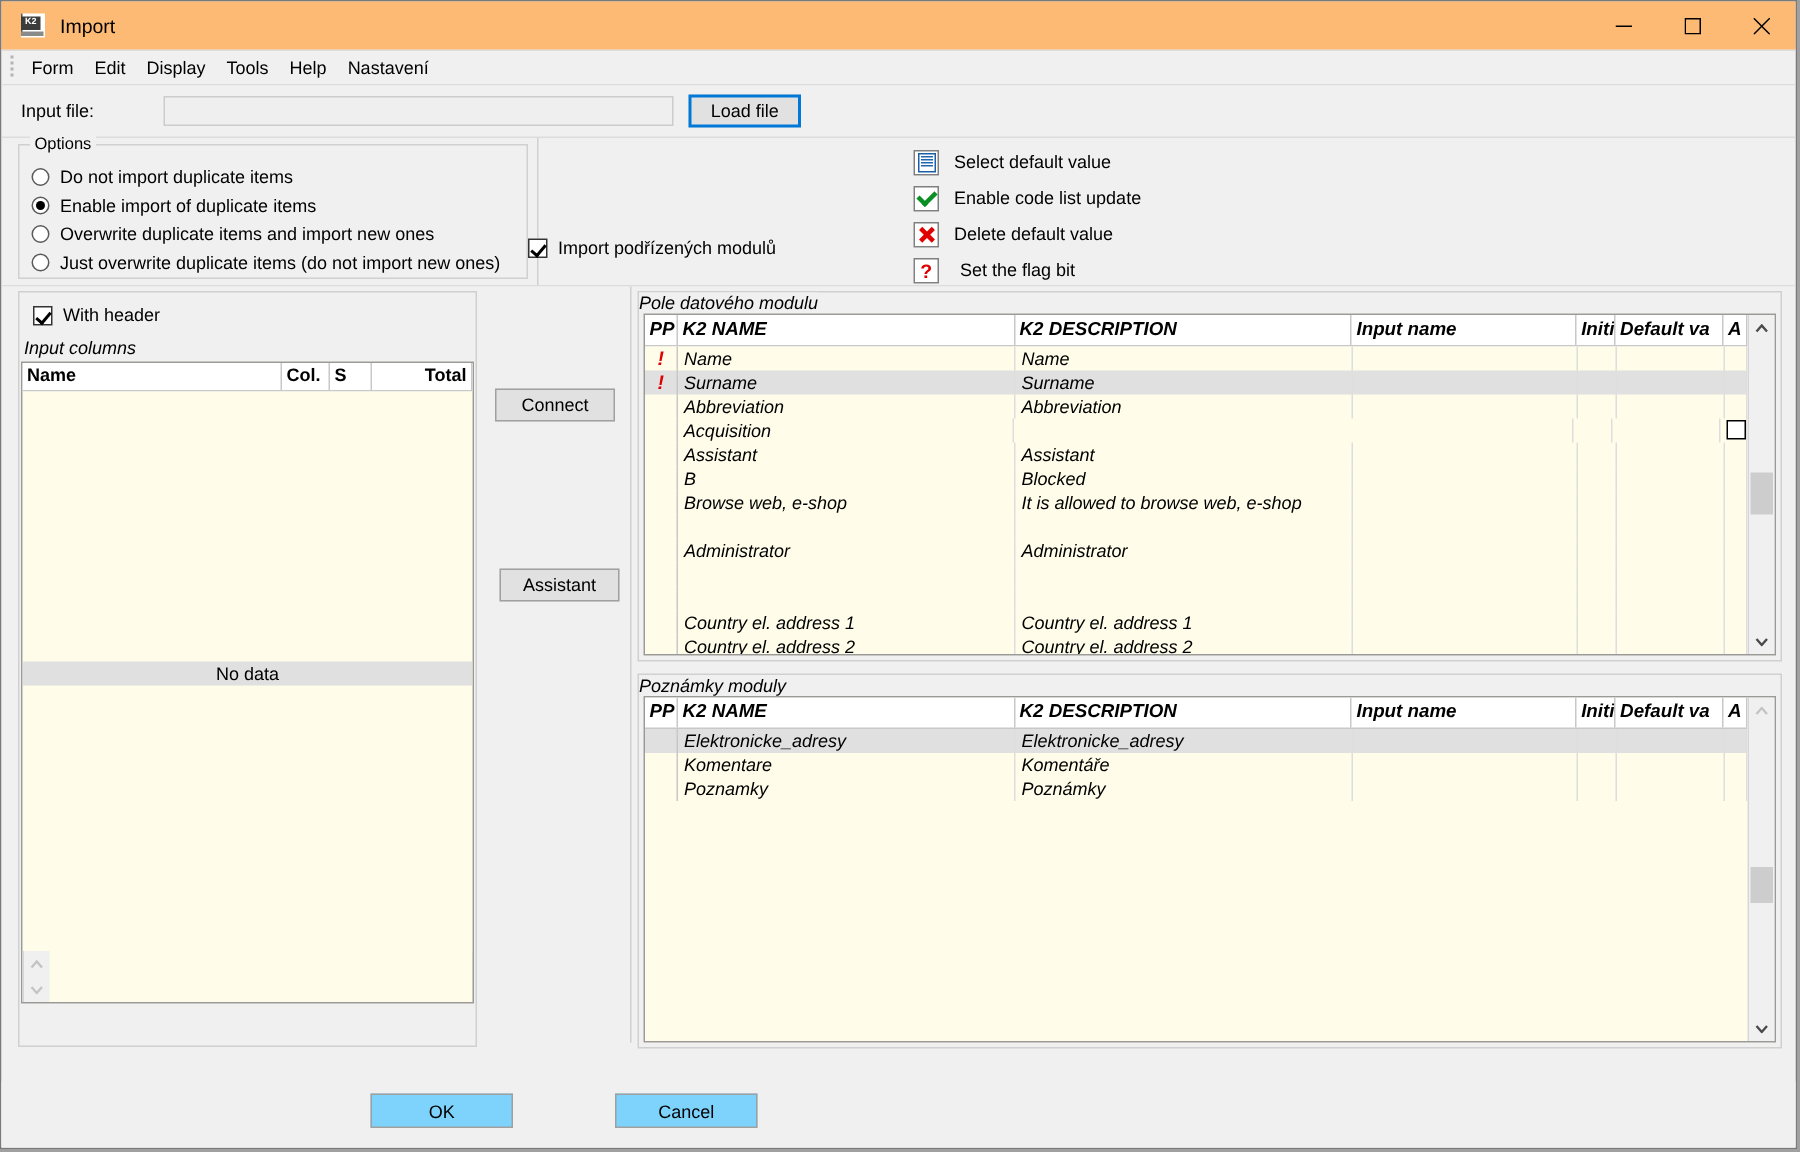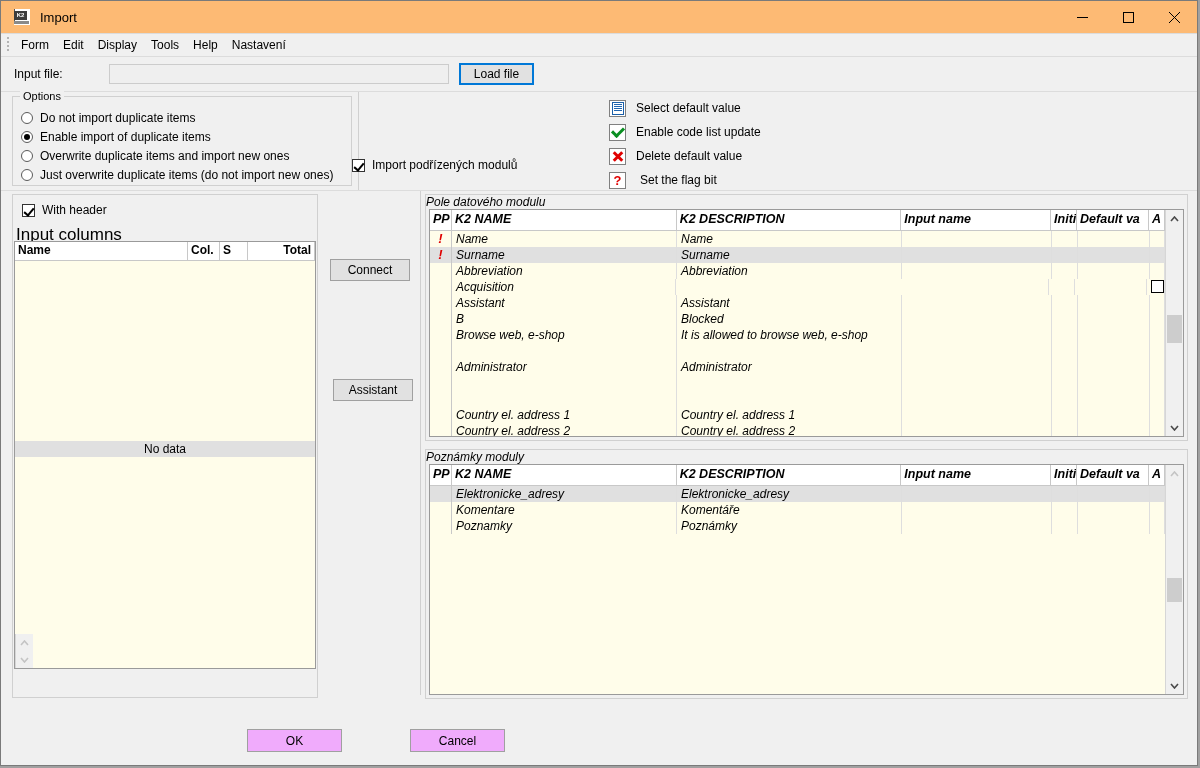--- a/index.html
+++ b/index.html
@@ -111,21 +111,21 @@
   .redx i:last-child{transform:rotate(-45deg);}
   .qmark{color:#e00000;font-weight:bold;font-size:13px;line-height:13px;}
   
   .body{flex:1 1 auto;position:relative;background:#f0f0f0;}
   
   .leftpanel{
     position:absolute;left:11px;top:3px;width:306px;height:504px;
     border:1px solid #d0d0d0;box-sizing:border-box;background:#f0f0f0;
   }
   .withheader{display:flex;align-items:center;margin:8px 0 0 9px;}
-  .inputcolslabel{margin:8px 0 12px 3px;font-size:17px;}
+  .inputcolslabel{margin:8px 0 12px 3px;font-size:12px;font-style:italic;}
   .leftgrid{
     position:absolute;left:1px;top:46px;right:1px;bottom:28px;
     border:1px solid #9a9a9a;box-sizing:border-box;background:#fffdea;
     display:flex;flex-direction:column;overflow:hidden;
   }
   .lgheader{
     height:18px;background:#ffffff;border-bottom:1px solid #c8c8c8;
     display:flex;flex:0 0 auto;font-weight:bold;font-size:12px;
   }
   .lgh{border-right:1px solid #c8c8c8;box-sizing:border-box;padding:1px 3px;overflow:hidden;white-space:nowrap;}
@@ -176,21 +176,21 @@
   .gc.pp{padding:0;text-align:center;color:#e00000;font-weight:bold;font-size:13px;line-height:15px;border-right:1px solid #c8c8c8;}
   .rowcb{
     width:13px;height:13px;border:1px solid #000;background:#fff;box-sizing:border-box;
     margin:1px auto 0 auto;
   }
   
   .footer{
     position:absolute;left:0;right:0;bottom:0;height:44px;background:#f0f0f0;
   }
   .footbtn{
-    position:absolute;top:8px;width:95px;height:23px;background:#f0abfc;
+    position:absolute;top:8px;width:95px;height:23px;background:#7dd3fc;
     border:1px solid #a0a0a0;box-sizing:border-box;font-size:12px;
     display:flex;align-items:center;justify-content:center;
   }
 </style>
 </head>
 <body>
 
 <div class="window">
 
   <div class="titlebar">

